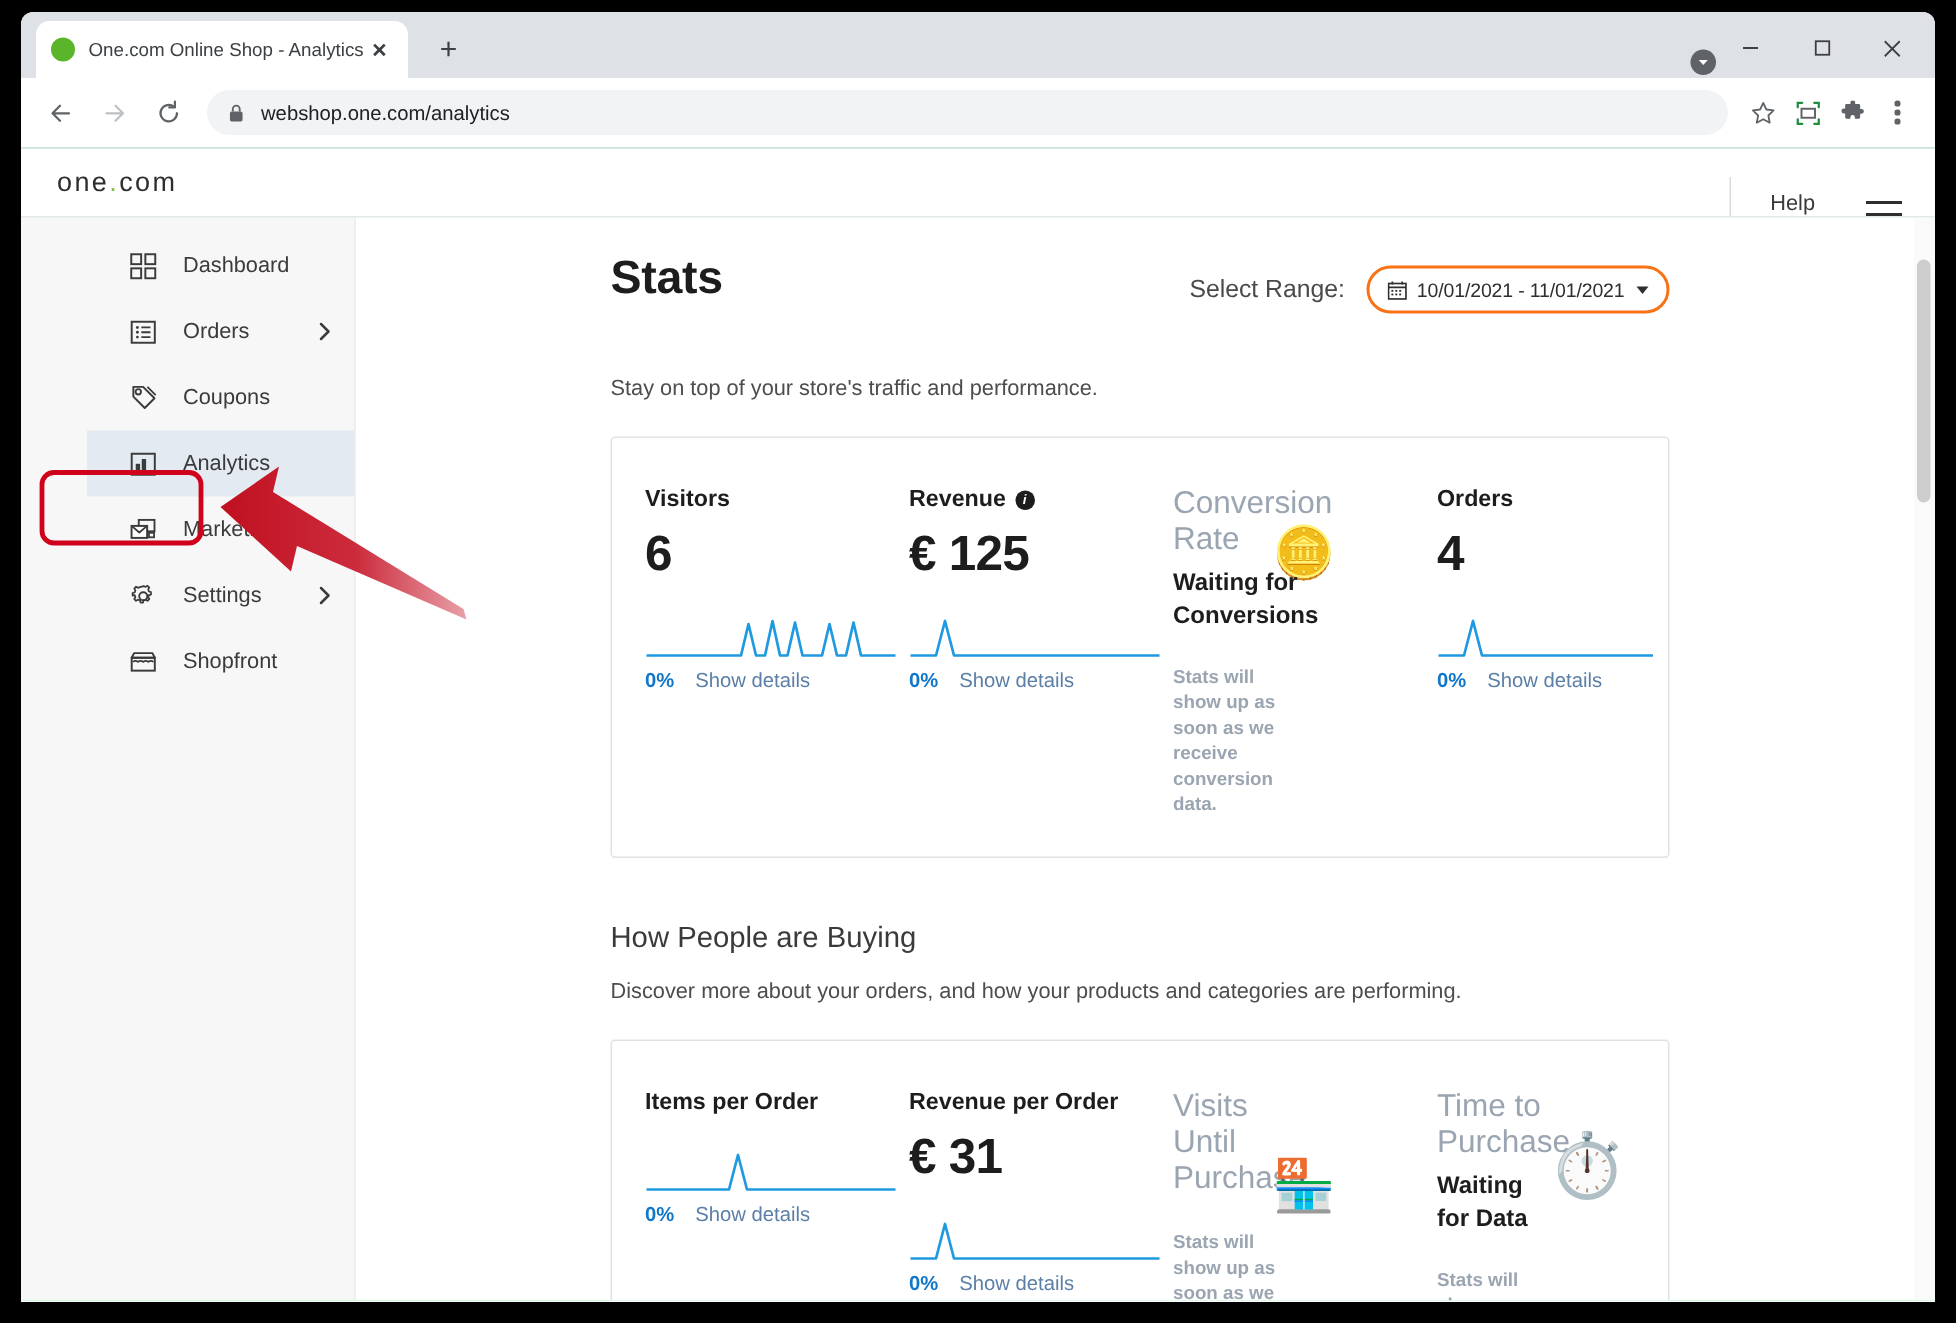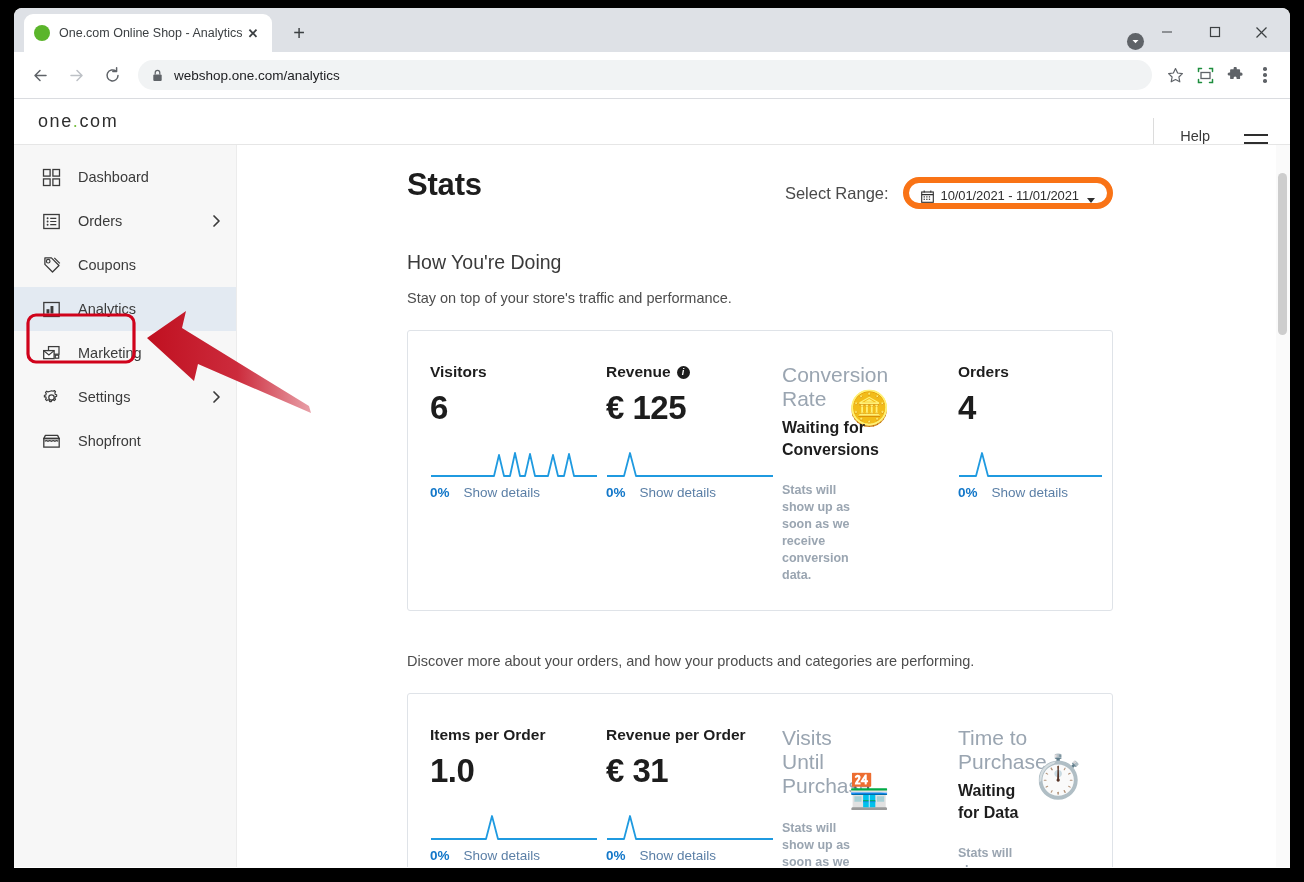--- a/index.html
+++ b/index.html
@@ -138,20 +138,21 @@
   
   #main-split { display: flex; height: 722px; }
 
   
   #sidebar {
     width: 223px; flex: none;
     background: #f7f7f7;
     border-right: 1px solid #ececec;
     padding-top: 10px;
     position: relative;
+    padding-left: 44px;
   }
   .nav-item {
     height: 44px; display: flex; align-items: center;
     padding: 0 14px 0 26px; position: relative;
   }
   .nav-item.active { background: #e3eaf2; }
   .nav-icon {
     width: 22px; height: 22px; flex: none;
     margin-right: 16px; color: #3b3b3b;
     display: flex; align-items: center; justify-content: center;
@@ -169,22 +170,22 @@
   #content-scroll { max-width: 706px; }
 
   #stats-head { display: flex; align-items: flex-start; }
   #page-title {
     font-size: 31px; font-weight: 700; color: #1d1d1d;
     letter-spacing: -0.2px;
   }
   #range-picker { margin-left: auto; display: flex; align-items: center; padding-top: 10px; }
   #range-label { font-size: 16.5px; color: #4a4a4a; margin-right: 14px; }
   #range-control {
-    height: 32px; border: 6px solid #f97316; border-radius: 16px;
-    display: flex; align-items: flex-end; padding: 0 12px; background: #fff;
+    height: 32px; border: 2px solid #f97316; border-radius: 16px;
+    display: flex; align-items: center; padding: 0 12px; background: #fff;
   }
   #range-cal { margin-right: 7px; display: flex; color: #2e2e2e; }
   #range-value { font-size: 13px; color: #2e2e2e; letter-spacing: -0.1px; }
   #range-caret {
     margin-left: 8px; width: 0; height: 0;
     border-left: 4.5px solid transparent; border-right: 4.5px solid transparent;
     border-top: 5.5px solid #2e2e2e;
   }
 
   .section { margin-top: 42px; }
@@ -473,21 +474,20 @@
                       </g>
                     </svg>
                 </span>
                 <span id="range-value">10/01/2021 - 11/01/2021</span>
                 <span id="range-caret"></span>
               </div>
             </div>
           </div>
 
           <section class="section">
-            <h2 class="section-title">How You're Doing</h2>
             <p class="section-sub">Stay on top of your store's traffic and performance.</p>
 
             <div class="stats-card">
 
               <div class="stat-col">
                 <div class="stat-name">Visitors</div>
                 <div class="stat-value">6</div>
                 <div class="spark">
                   <svg width="168" height="32" viewBox="0 0 168 32">
                       <polyline points="1,29 64,29 69,8 74,29 80,29 85,6 90,29 95,29 100,7 105,29 118,29 123,8 128,29 134,29 139,7 144,29 167,29" fill="none" stroke="#1f9ae0" stroke-width="1.8" stroke-linejoin="round"></polyline>
@@ -533,27 +533,27 @@
                 </div>
                 <div class="stat-foot">
                   <span class="stat-pct">0%</span>
                   <a class="stat-link">Show details</a>
                 </div>
               </div>
             </div>
           </section>
 
           <section class="section">
+            <h2 class="section-title">How People are Buying</h2>
             <p class="section-sub">Discover more about your orders, and how your products and categories are performing.</p>
 
             <div class="stats-card">
 
               <div class="stat-col">
                 <div class="stat-name">Items per Order</div>
-                <div class="stat-value">1.0</div>
                 <div class="spark">
                   <svg width="168" height="32" viewBox="0 0 168 32">
                       <polyline points="1,29 56,29 62,6 68,29 167,29" fill="none" stroke="#1f9ae0" stroke-width="1.8" stroke-linejoin="round"></polyline>
                     </svg>
                 </div>
                 <div class="stat-foot">
                   <span class="stat-pct">0%</span>
                   <a class="stat-link">Show details</a>
                 </div>
               </div>

